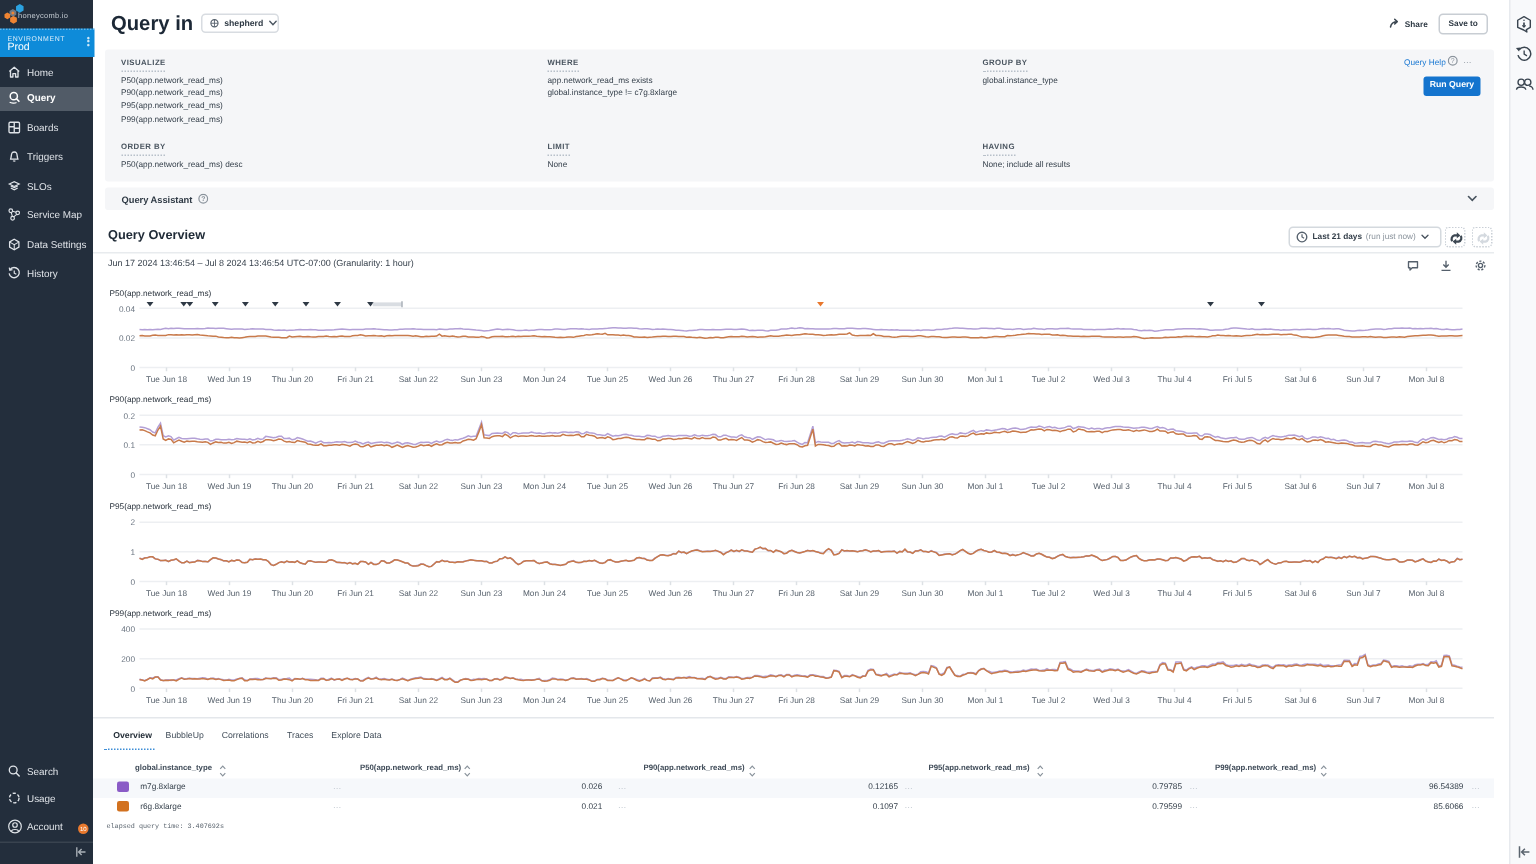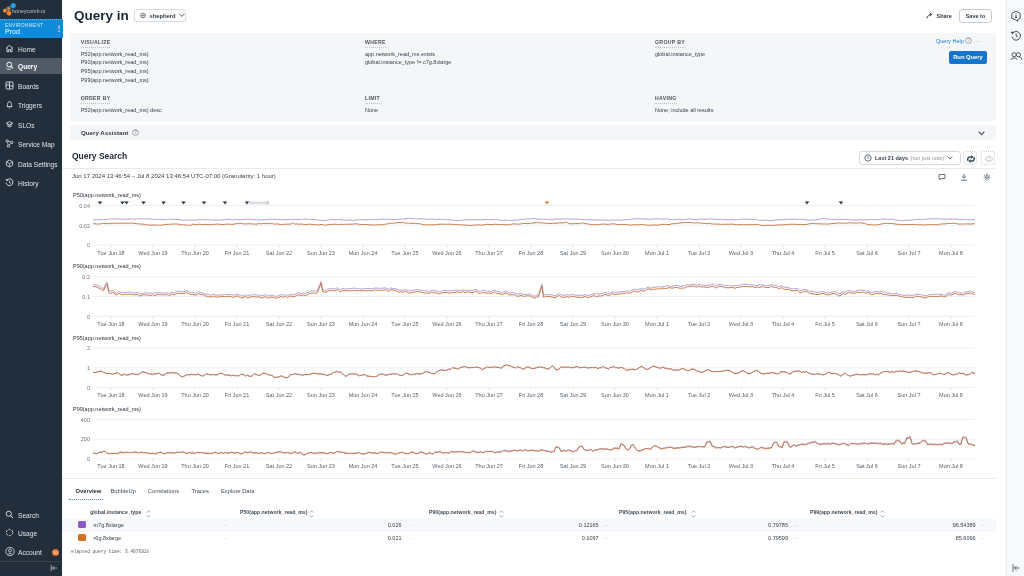--- a/index.html
+++ b/index.html
@@ -101,21 +101,21 @@
   </div>
   <div id="assist">
         <span class="t">Query Assistant &nbsp;<svg width="7" height="7" viewBox="0 0 7 7" style="vertical-align:-1px">
             <circle cx="3.5" cy="3.5" r="2.9" fill="none" stroke="#8a939c" stroke-width="0.8"></circle>
             <text x="3.5" y="5.2" text-anchor="middle" font-size="4.6" fill="#8a939c" font-family="Liberation Sans">?</text>
           </svg></span>
         <span class="chev"><svg width="7" height="5" viewBox="0 0 7 5">
             <path d="M1 1 L3.5 3.6 L6 1" fill="none" stroke="#4a5560" stroke-width="1.1" stroke-linecap="round"></path>
           </svg></span>
       </div>
-  <div id="qres">Query Search</div>
+  <div id="qres">Query Overview</div>
   <div id="timepick">
         <svg width="8" height="8" viewBox="0 0 8 8">
           <circle cx="4" cy="4" r="3.2" fill="none" stroke="#55606c" stroke-width="0.9"></circle>
           <path d="M4 2.2 V4 L5.4 4.8" fill="none" stroke="#55606c" stroke-width="0.8"></path>
         </svg>
         <span><b>Last 21 days</b><span class="gr"> (run just now)</span></span>
         <svg width="6" height="4" viewBox="0 0 7 5">
           <path d="M1 1 L3.5 3.6 L6 1" fill="none" stroke="#4a5560" stroke-width="1.1" stroke-linecap="round"></path>
         </svg>
       </div>

